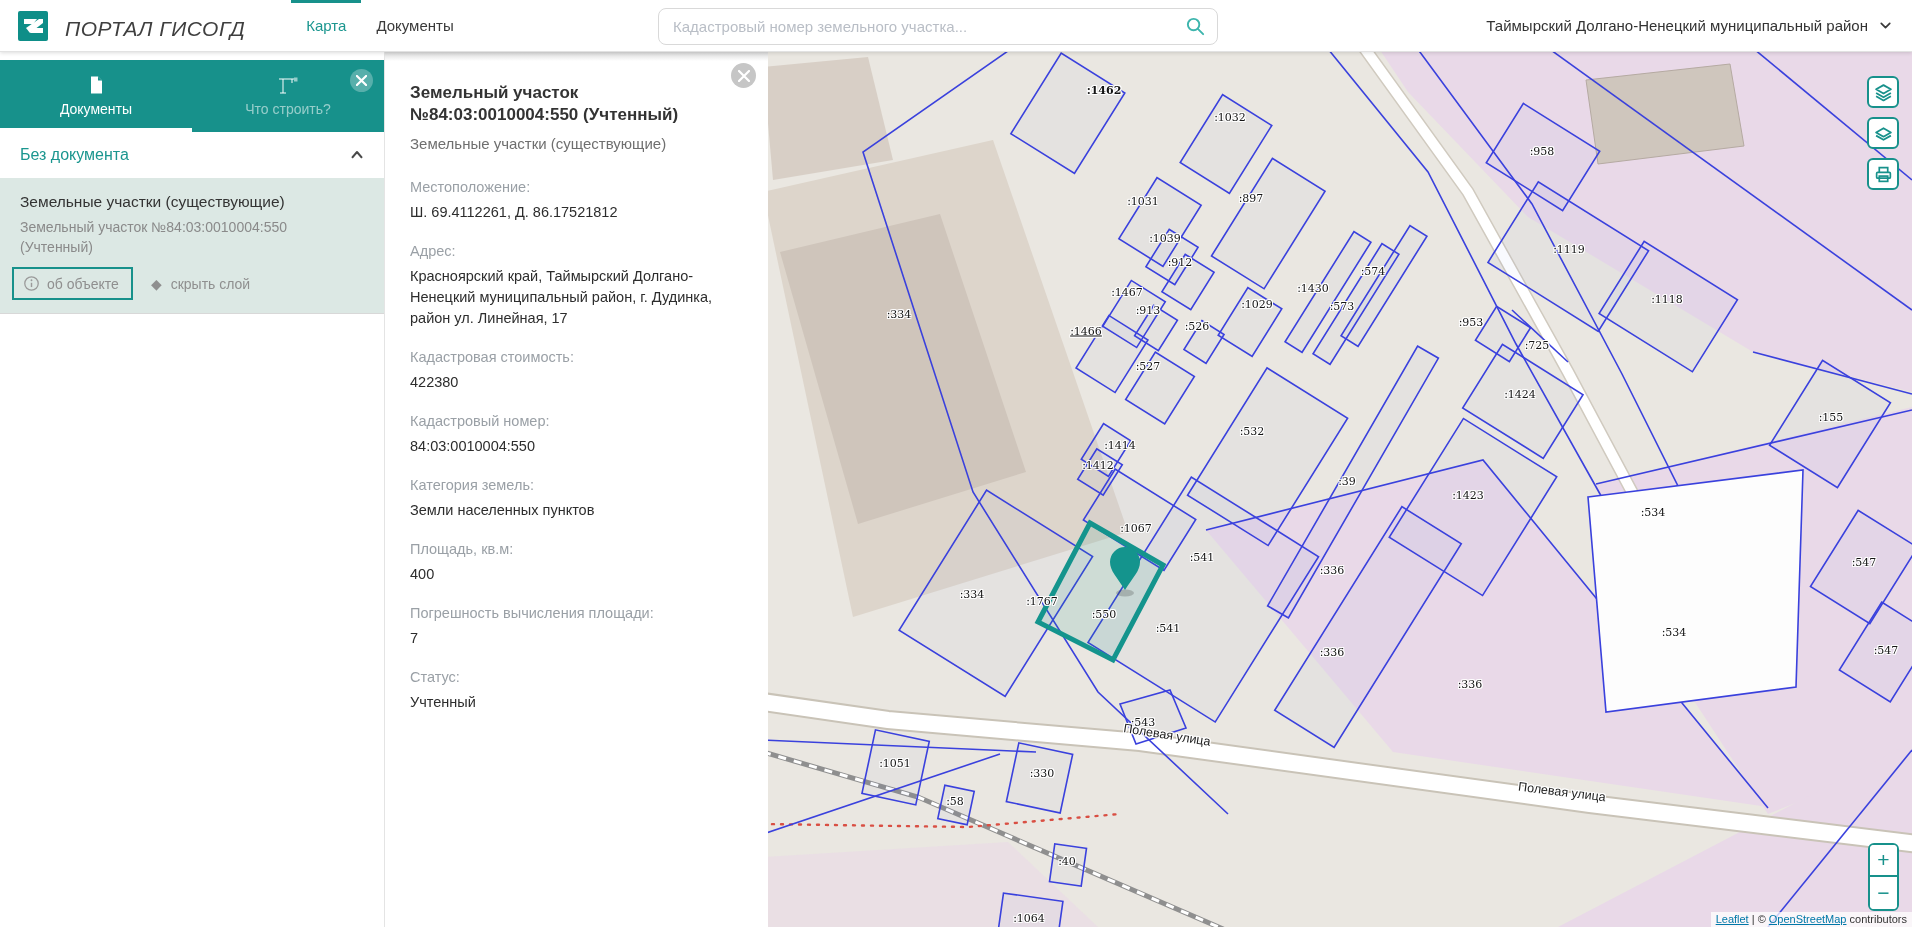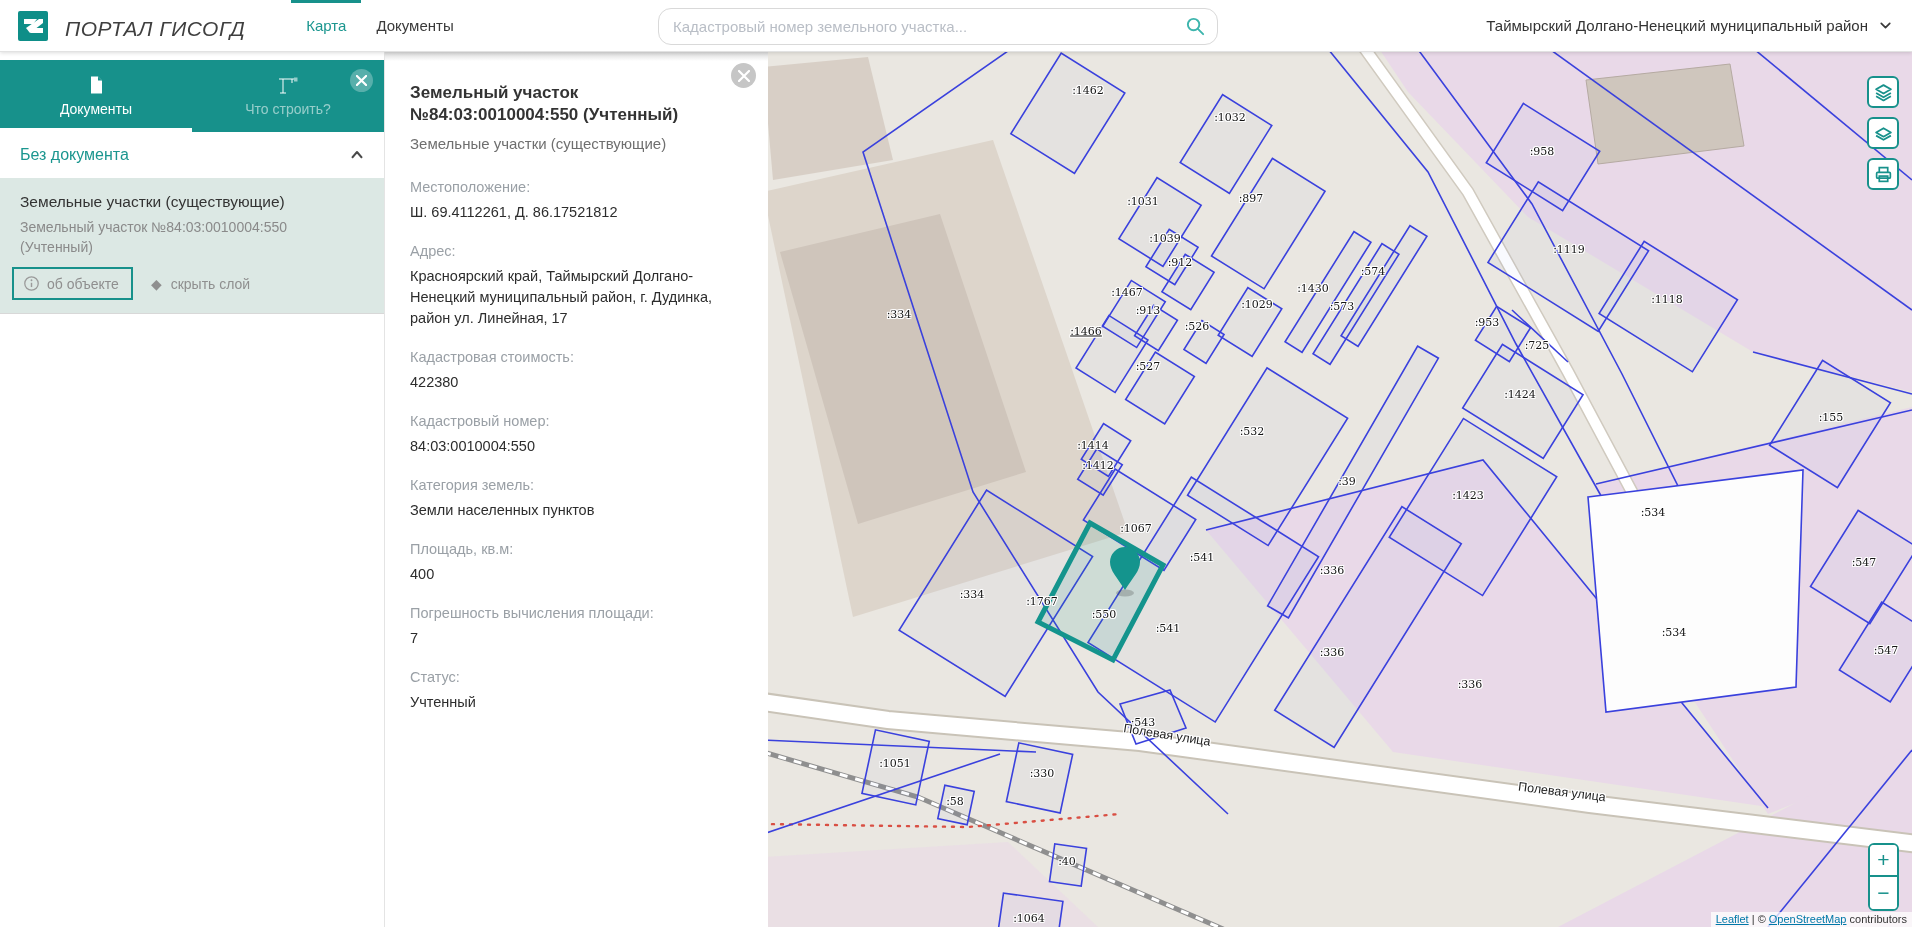--- a/index.html
+++ b/index.html
@@ -11,21 +11,21 @@
             display:flex; align-items:center; padding:0 18px; border-bottom:1px solid #e2e2e2;
             box-shadow:0 1px 4px rgba(0,0,0,.14); z-index:50; }
   .brand { display:flex; align-items:flex-end; gap:17px;font-style:italic; }
   .brand-name { font-size:21px; color:#3f3f3f; letter-spacing:.5px; }
   .nav { display:flex; margin-left:46px; height:52px; }
   .nav-tab { position:relative; height:52px; display:flex; align-items:center; padding:0 15px;
              font-size:15px; color:#3a3a3a; cursor:pointer; }
   .nav-tab.active { color:#1b968f; }
   .nav-tab.active::before { content:""; position:absolute; top:0; left:0; right:0; height:3px; background:#17918b; }
   .search-wrap { position:absolute; left:658px; top:8px; width:560px; height:37px; }
-  .search-wrap input { width:100%; height:100%; border:1px solid #d9d9d9; border-radius:13px;
+  .search-wrap input { width:100%; height:100%; border:1px solid #d9d9d9; border-radius:8px;
                        padding:0 44px 0 14px; font-size:15px; color:#444; outline:none;
                        font-family:"Liberation Sans",sans-serif; }
   .search-wrap input::placeholder { color:#b9bec6; }
   .search-icon { position:absolute; right:12px; top:8px; width:21px; height:21px; cursor:pointer; }
   .region { margin-left:auto; display:flex; align-items:center; gap:9px; font-size:15px; color:#333;
             cursor:pointer; }
 
   
   .sidebar { position:absolute; left:0; top:52px; width:385px; height:875px; background:#fff;
              border-right:1px solid #e4e4e4; z-index:30; }
@@ -322,44 +322,44 @@
 
     <polygon points="322,471 395,513 345,608 270,570" fill="rgba(20,148,141,0.13)" stroke="#14948d" stroke-width="5"></polygon>
 
     <g>
       <ellipse cx="357" cy="541" rx="9" ry="3.5" fill="rgba(60,60,60,.25)"></ellipse>
       <path d="M357,538 c-8,-13 -15,-19 -15,-28 a15,15 0 1 1 30,0 c0,9 -7,15 -15,28 z" fill="#14948d"></path>
     </g>
   </svg>
 
   <div class="map-labels" id="map-labels">
-      <span class="pl" style="left: 320px; top: 38px;">:1462</span>
+      <span class="pl" style="left: 336px; top: 38px; font-weight: bold;">:1462</span>
       <span class="pl" style="left: 462px; top: 65px;">:1032</span>
       <span class="pl" style="left: 375px; top: 149px;">:1031</span>
       <span class="pl" style="left: 483px; top: 146px;">:897</span>
       <span class="pl" style="left: 774px; top: 99px;">:958</span>
       <span class="pl" style="left: 397px; top: 186px;">:1039</span>
       <span class="pl" style="left: 412px; top: 210px;">:912</span>
       <span class="pl" style="left: 359px; top: 240px;">:1467</span>
       <span class="pl" style="left: 380px; top: 258px;">:913</span>
       <span class="pl" style="left: 489px; top: 252px;">:1029</span>
       <span class="pl" style="left: 429px; top: 274px;">:526</span>
       <span class="pl" style="left: 131px; top: 262px;">:334</span>
       <span class="pl" style="left: 318px; top: 279px; text-decoration: underline;">:1466</span>
       <span class="pl" style="left: 380px; top: 314px;">:527</span>
       <span class="pl" style="left: 605px; top: 219px;">:574</span>
       <span class="pl" style="left: 545px; top: 236px;">:1430</span>
       <span class="pl" style="left: 574px; top: 254px;">:573</span>
       <span class="pl" style="left: 801px; top: 197px;">:1119</span>
       <span class="pl" style="left: 899px; top: 247px;">:1118</span>
-      <span class="pl" style="left: 719px; top: 270px;">:953</span>
+      <span class="pl" style="left: 703px; top: 270px;">:953</span>
       <span class="pl" style="left: 769px; top: 293px;">:725</span>
       <span class="pl" style="left: 752px; top: 342px;">:1424</span>
       <span class="pl" style="left: 1063px; top: 365px;">:155</span>
-      <span class="pl" style="left: 325px; top: 393px; text-align: right;">:1414</span>
+      <span class="pl" style="left: 352px; top: 393px; text-align: right;">:1414</span>
       <span class="pl" style="left: 330px; top: 413px;">:1412</span>
       <span class="pl" style="left: 484px; top: 379px;">:532</span>
       <span class="pl" style="left: 579px; top: 429px;">:39</span>
       <span class="pl" style="left: 700px; top: 443px;">:1423</span>
       <span class="pl" style="left: 885px; top: 460px;">:534</span>
       <span class="pl" style="left: 368px; top: 476px;">:1067</span>
       <span class="pl" style="left: 434px; top: 505px;">:541</span>
       <span class="pl" style="left: 564px; top: 518px;">:336</span>
       <span class="pl" style="left: 1096px; top: 510px;">:547</span>
       <span class="pl" style="left: 204px; top: 542px;">:334</span>

